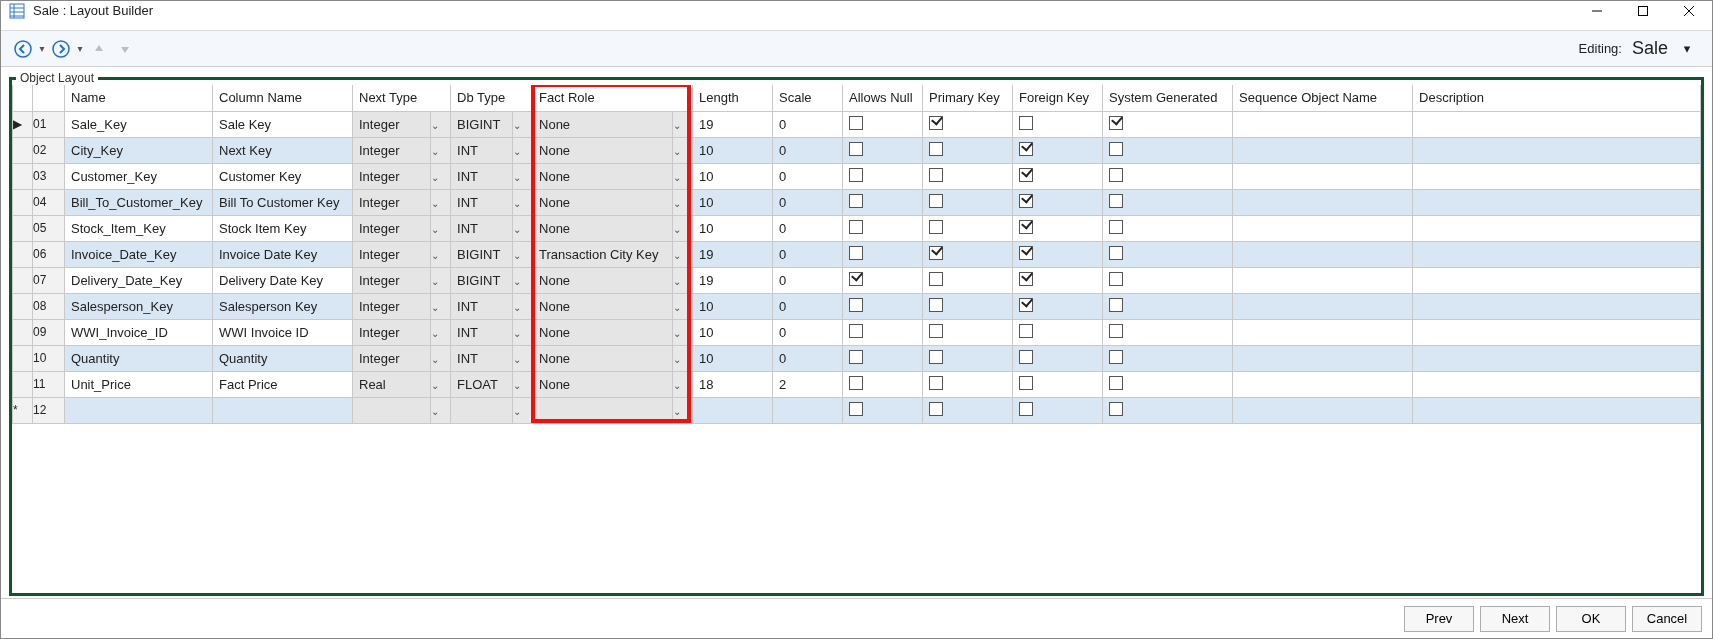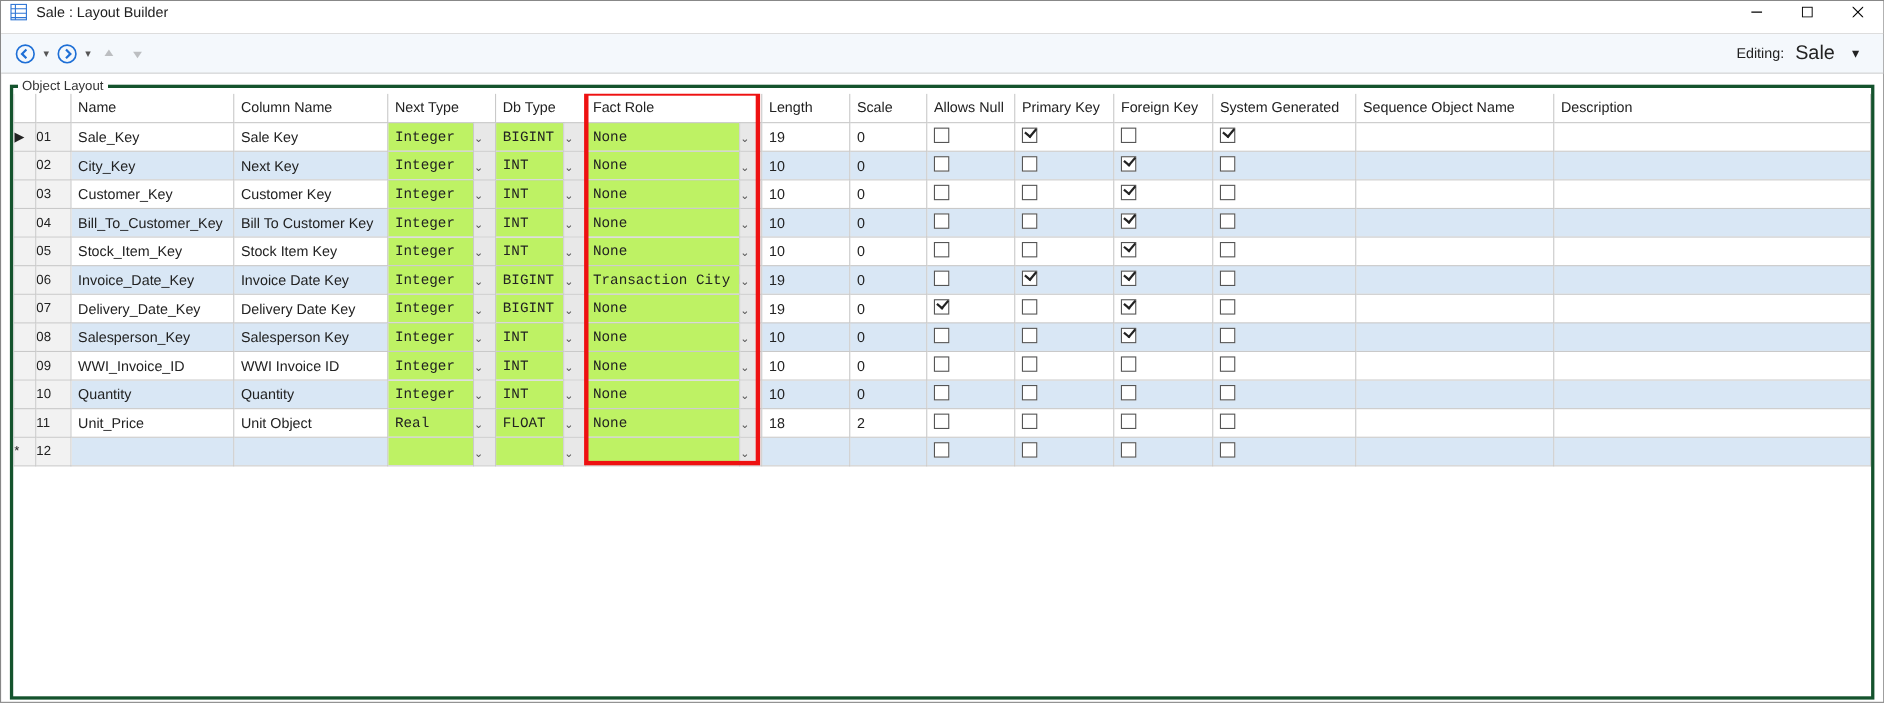--- a/index.html
+++ b/index.html
@@ -41,21 +41,21 @@
   col.c-pk    { width:90px; }
   col.c-fk    { width:90px; }
   col.c-sg    { width:130px; }
   col.c-seq   { width:180px; }
   col.c-desc  { width:auto; }
   .ind-cell, .num-cell { background:#f2f2f2; text-align:center; padding:0 !important; font-size:12px;}
   .num-cell { text-align:right; padding-right:6px !important;}
   tr.alt td.data { background:#d9e7f5; }
   tr.norm td.data { background:#ffffff; }
   td.dd-cell { background:#e8e8e8; text-align:center; padding:0 !important; cursor:pointer;}
-  td.combo  { background:#bef264;font-family:Liberation Mono, monospace; }
+  td.combo  { background:#e5e5e5; }
   .fact-highlight { position:absolute; border:4px solid #e11; pointer-events:none; }
   .chk { width:14px; height:14px; border:1px solid #555; display:inline-block; position:relative; background:#fff;}
   .chk.checked::after { content:""; position:absolute; left:2px; top:-1px; width:8px; height:5px; border:2px solid #222; border-top:none; border-right:none; transform:rotate(-50deg);}
   .footer { height:40px; border-top:1px solid #ccc; display:flex; align-items:center; justify-content:flex-end; padding:0 10px; gap:6px; background:#fff;}
   .footer button { width:70px; height:26px; background:#f7f7f7; border:1px solid #adadad; font-size:13px; cursor:pointer;}
   .chev { font-size:10px; color:#555; }
   .arrow-svg { display:block; }
   th.fr-head { position:relative; }
 </style>
 </head>
@@ -373,21 +373,21 @@
                 <td class="data center"><span class="chk"></span></td>
                 <td class="data center"><span class="chk"></span></td>
                 <td class="data center"><span class="chk"></span></td>
                 <td class="data"></td>
                 <td class="data"></td>
               </tr>
               <tr class="norm">
                 <td class="ind-cell"></td>
                 <td class="num-cell">11</td>
                 <td class="data">Unit_Price</td>
-                <td class="data">Unit Object</td>
+                <td class="data">Fact Price</td>
                 <td class="combo">Real</td>
                 <td class="dd-cell"><span class="chev">⌄</span></td>
                 <td class="combo">FLOAT</td>
                 <td class="dd-cell"><span class="chev">⌄</span></td>
                 <td class="combo fr-cell">None</td>
                 <td class="dd-cell fr-dd"><span class="chev">⌄</span></td>
                 <td class="data">18</td>
                 <td class="data">2</td>
                 <td class="data center"><span class="chk"></span></td>
                 <td class="data center"><span class="chk"></span></td>
@@ -416,14 +416,20 @@
                 <td class="data"></td>
                 <td class="data"></td>
               </tr>
             </tbody>
         </table>
         <div class="fact-highlight" id="fr-highlight" style="left: 518.5px; top: -2px; width: 160.016px; height: 340px;"></div>
       </div>
     </fieldset>
   </div>
 
+  <div class="footer">
+    <button>Prev</button>
+    <button>Next</button>
+    <button>OK</button>
+    <button>Cancel</button>
+  </div>
 
 </div>
 
 </body></html>

